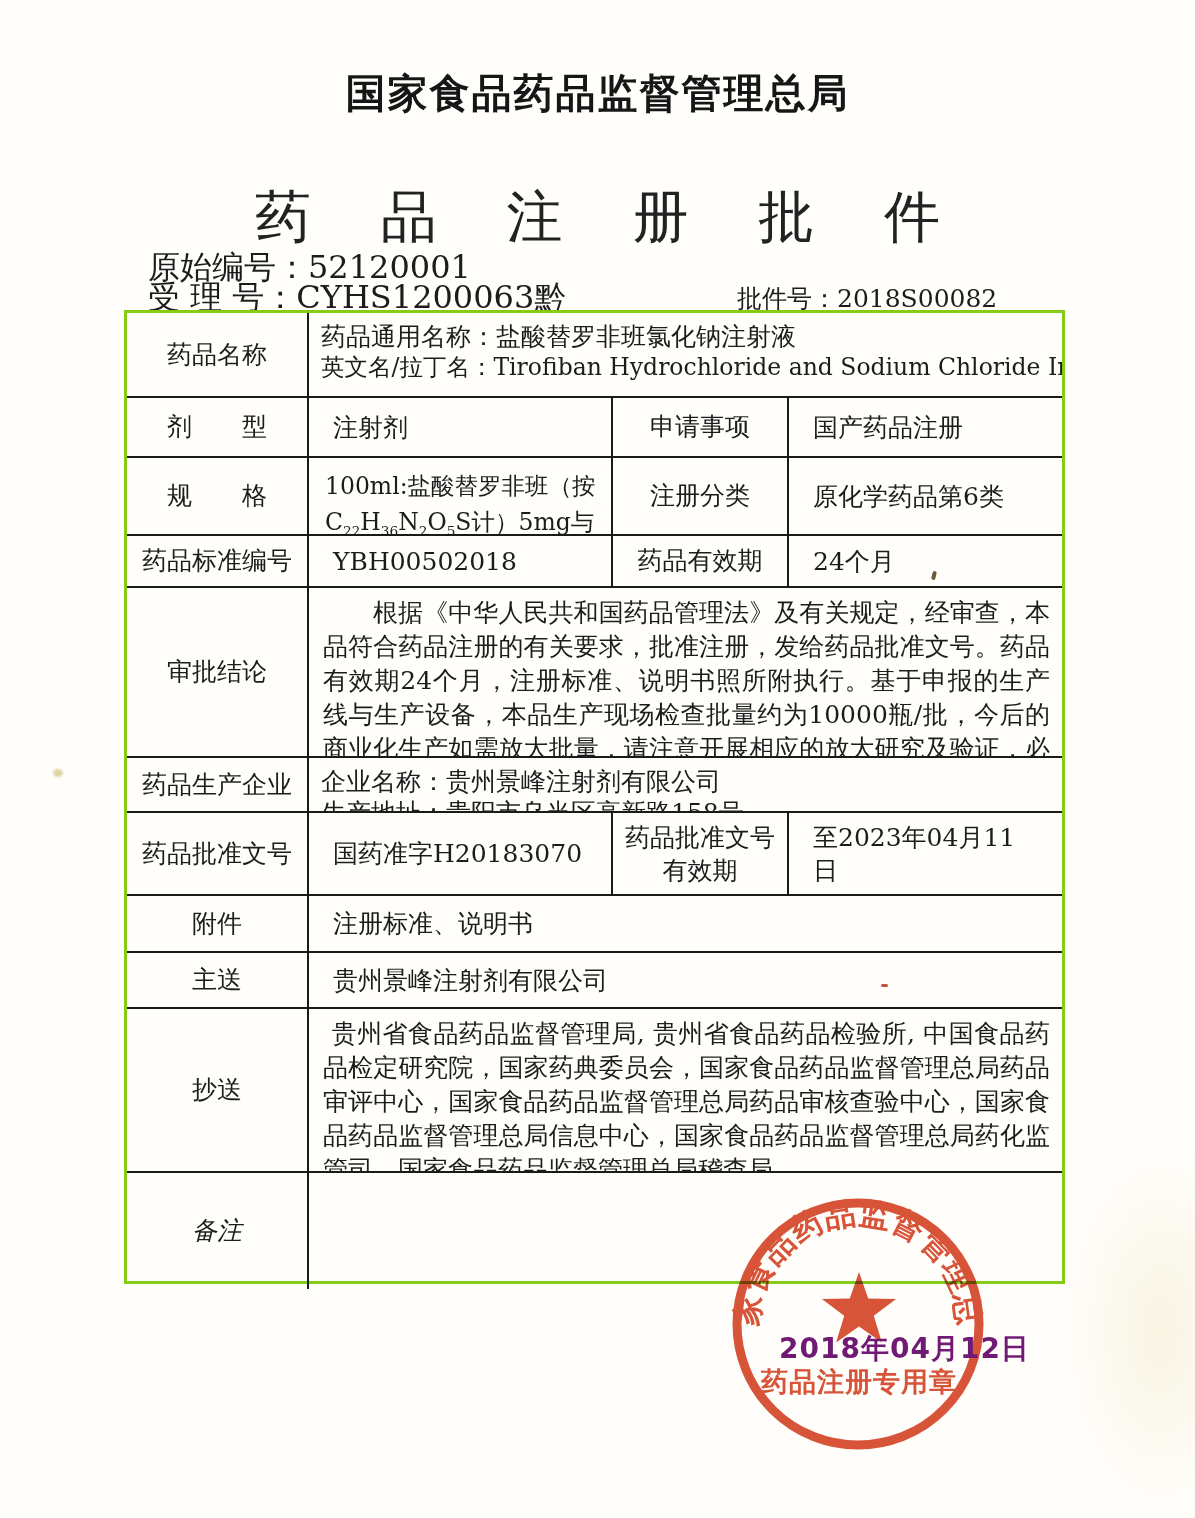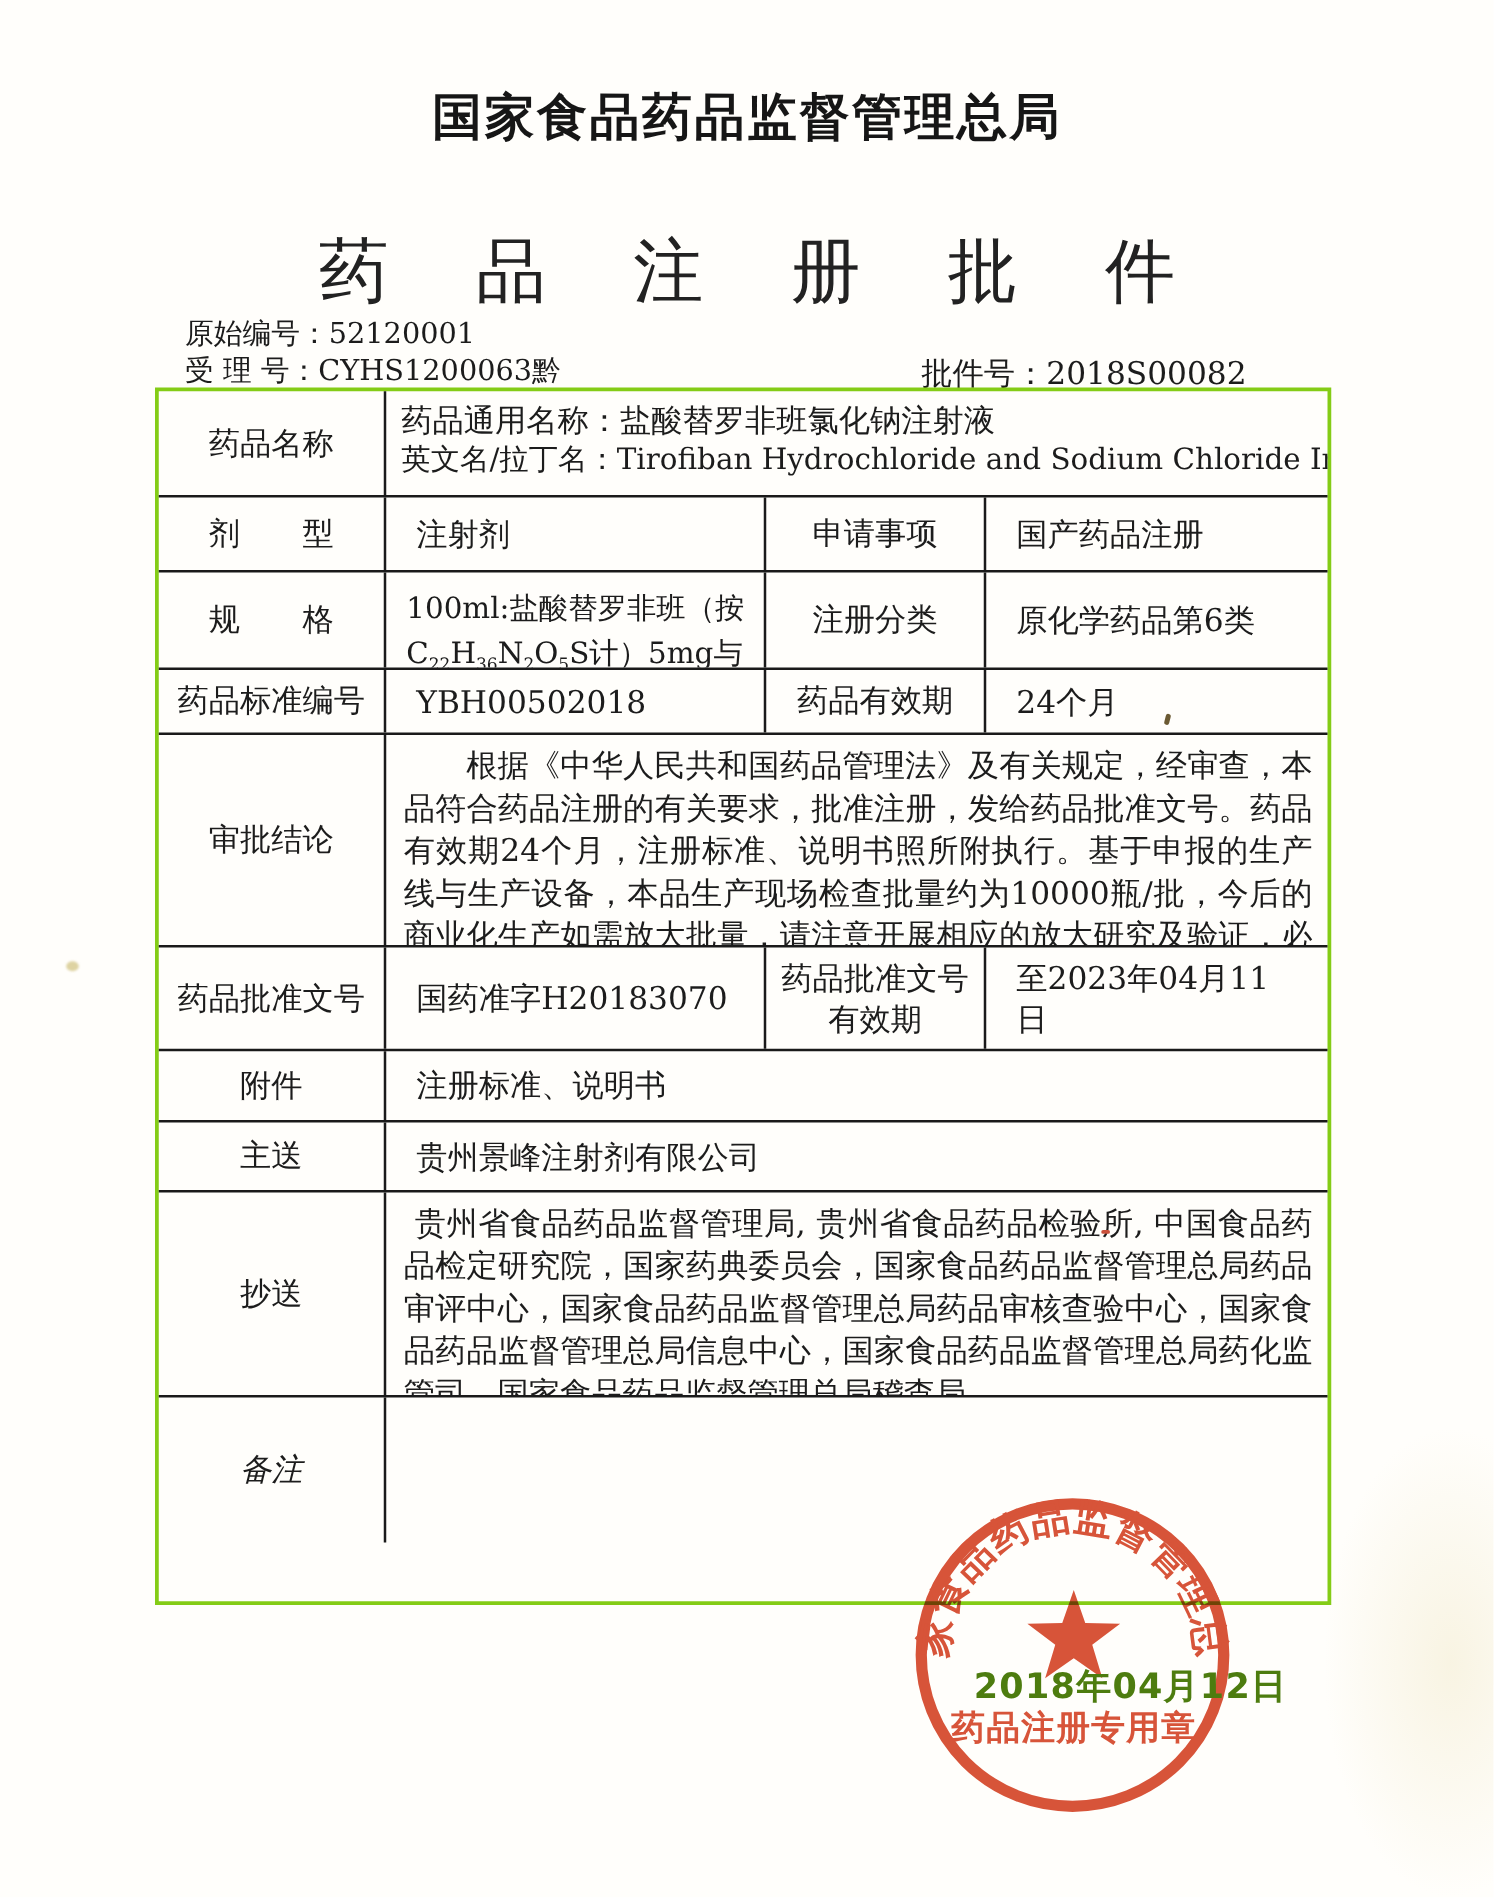--- a/index.html
+++ b/index.html
@@ -14,21 +14,21 @@
     position:absolute; top:66px; left:0; width:100%;
     text-align:center; font-size:40px; font-weight:bold; letter-spacing:2px;
     font-family:"DejaVu Sans","Liberation Sans",sans-serif;
     color:#161616;
   }
   .doc-title{
     position:absolute; top:132px; left:0; width:100%;
     text-align:center; font-size:56px; letter-spacing:26px; text-indent:26px;
     font-weight:500; color:#222;margin-top:48px;
   }
-  .meta-left{position:absolute; left:148px; top:252px; font-size:23px; line-height:30px;}
+  .meta-left{position:absolute; left:148px; top:252px; font-size:32px; line-height:30px;}
   .meta-row{white-space:nowrap;}
   .meta-right{position:absolute; left:737px; top:282px; font-size:25px; white-space:nowrap;}
   
   .tbl{
     position:absolute; left:124px; top:310px; width:935px; height:968px;
     border:3px solid #84cc16; box-sizing:content-box; background:transparent;
     font-size:25px;
   }
   .row{display:flex; box-sizing:border-box; border-bottom:2px solid #1a1a1a;}
   .row:last-child{border-bottom:none;}
@@ -57,21 +57,21 @@
   .two-line-lbl{display:flex; flex-direction:column; align-items:center; justify-content:center; line-height:33px;}
   .eng{font-size:23.5px;}
   
   .seal{
     position:absolute; left:724px; top:1190px; width:272px; height:272px;
     mix-blend-mode:multiply; opacity:0.93; z-index:5;
   }
   .seal-date{
     position:absolute; left:779px; top:1330px; z-index:6;
     font-size:28px; font-weight:bold; letter-spacing:1px;
-    font-family:"DejaVu Sans","Liberation Sans",sans-serif; color:#4d7c0f;
+    font-family:"DejaVu Sans","Liberation Sans",sans-serif; color:#701a75;
   }
   
   .speck1{position:absolute; left:932px; top:571px; width:4px; height:9px;
     background:#6b5a33; border-radius:2px; transform:rotate(14deg);}
   .speck2{position:absolute; left:881px; top:984px; width:7px; height:3px;
     background:#c9503a; border-radius:2px;}
   .speck3{position:absolute; left:53px; top:769px; width:10px; height:8px;
     background:#ded3a2; border-radius:50%; filter:blur(1px);}
   .tint-right{position:absolute; left:1058px; top:1140px; width:137px; height:380px;
     background:radial-gradient(ellipse at 75% 50%, rgba(233,220,170,0.30), rgba(233,220,170,0) 70%);
@@ -120,20 +120,27 @@
       <div class="cell c2 val">YBH00502018</div>
       <div class="cell c3 lbl">药品有效期</div>
       <div class="cell c4 val">24个月</div>
     </div>
 
     <div class="row r5">
       <div class="cell c1 lbl">审批结论</div>
       <div class="cell cwide para indent2">根据《中华人民共和国药品管理法》及有关规定，经审查，本品符合药品注册的有关要求，批准注册，发给药品批准文号。药品有效期24个月，注册标准、说明书照所附执行。基于申报的生产线与生产设备，本品生产现场检查批量约为10000瓶/批，今后的商业化生产如需放大批量，请注意开展相应的放大研究及验证，必要时应针对生产规模放大提出补充申请。</div>
     </div>
 
+    <div class="row r6">
+      <div class="cell c1 lbl">药品生产企业</div>
+      <div class="cell cwide val-top">
+        <div class="nowrap">企业名称：贵州景峰注射剂有限公司</div>
+        <div class="nowrap">生产地址：贵阳市乌当区高新路158号</div>
+      </div>
+    </div>
 
     <div class="row r7">
       <div class="cell c1 lbl">药品批准文号</div>
       <div class="cell c2 val">国药准字H20183070</div>
       <div class="cell c3 two-line-lbl">
         <span>药品批准文号</span>
         <span>有效期</span>
       </div>
       <div class="cell c4 val">至2023年04月11日</div>
     </div>

